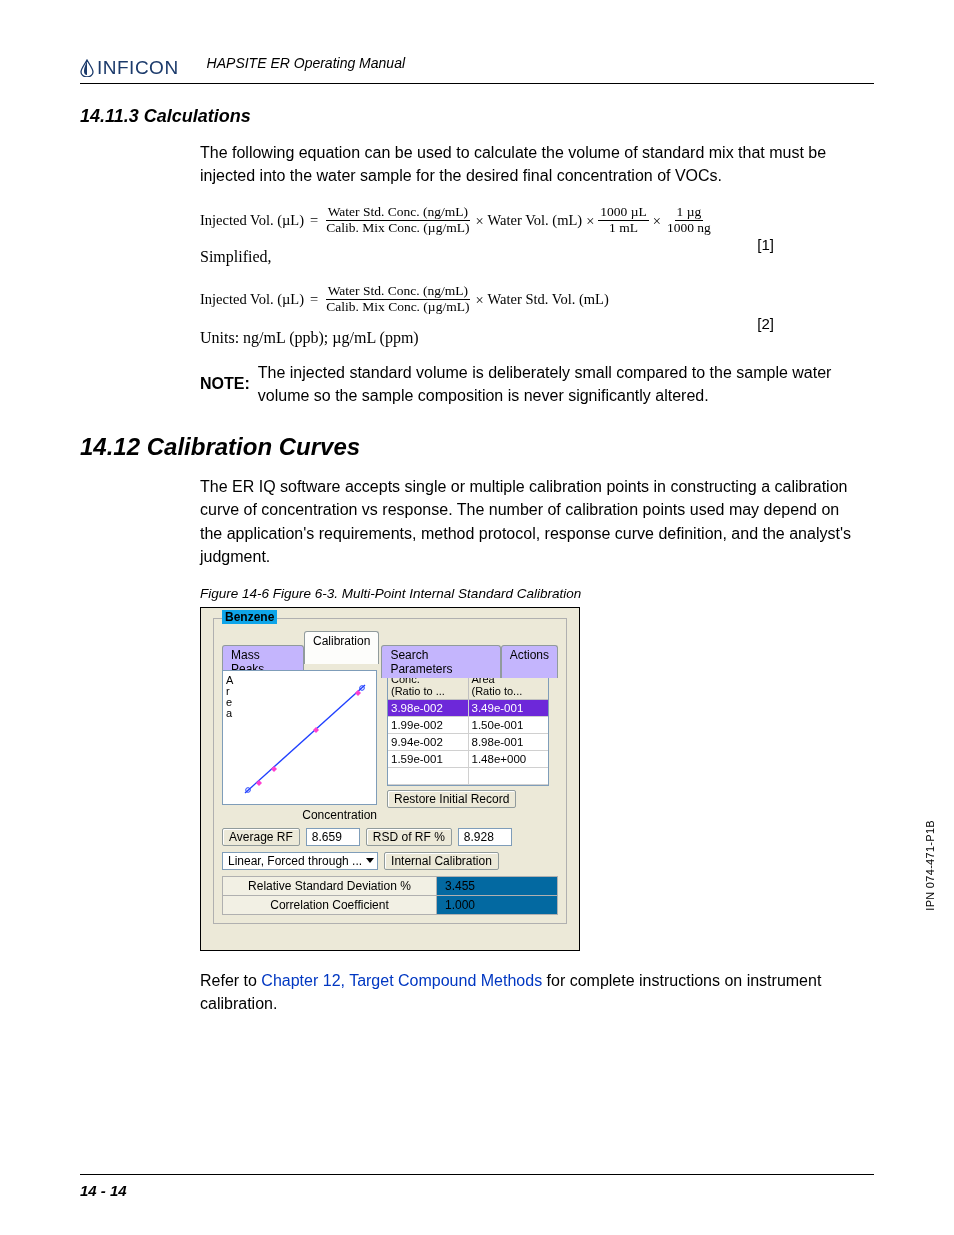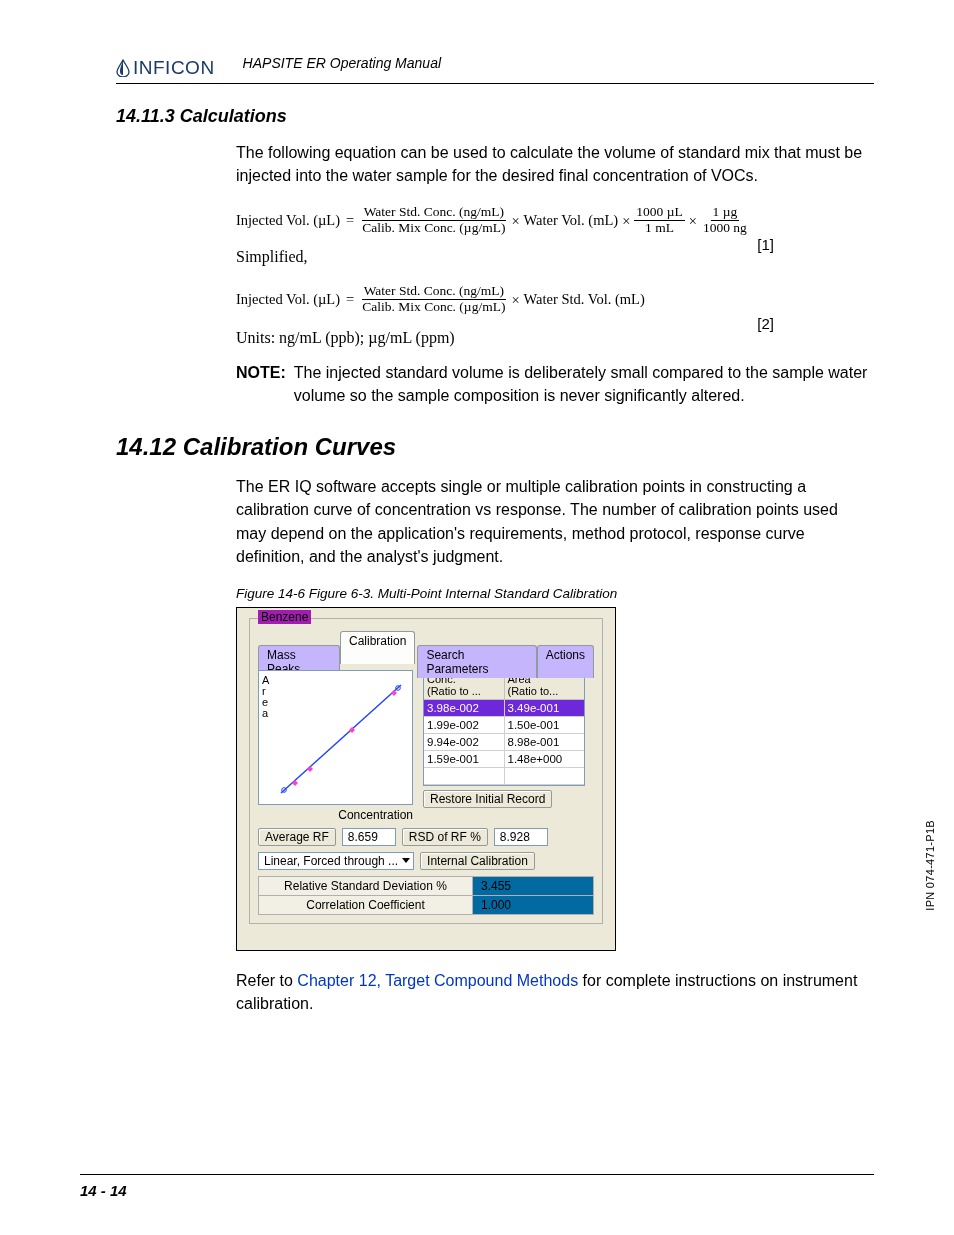--- a/index.html
+++ b/index.html
@@ -4,21 +4,21 @@
 <style>
   body {
     margin: 0;
     padding: 0;
     background: #fff;
     font-family: Arial, Helvetica, sans-serif;
     color: #000;
     width: 954px;
   }
   .page {
-    padding: 55px 80px 40px 116px;
+    padding: 55px 80px 40px 80px;
     position: relative;
     box-sizing: border-box;
     min-height: 1235px;
   }
   .header-row {
     display: flex;
     align-items: flex-end;
     border-bottom: 1px solid #000;
     padding-bottom: 4px;
     margin-bottom: 22px;
@@ -108,21 +108,21 @@
     margin-top: 14px;
   }
   .note-row {
     margin-left: 120px;
     margin-top: 14px;
     font-size: 16px;
     line-height: 1.45;
   }
   .note-label { font-weight: bold; }
   .note-body { margin-left: 56px; display: block; }
-  .note-flex { display: flex; }
+  .note-flex { display: flex; align-items: center; }
   .note-flex .note-body { margin-left: 8px; }
   .main-heading {
     font-style: italic;
     font-weight: bold;
     font-size: 24px;
     margin: 26px 0 14px 0;
   }
   .fig-caption {
     font-style: italic;
     font-size: 13.5px;
@@ -142,23 +142,24 @@
   }
   .fieldset {
     border: 1px solid #b0b0b0;
     padding: 8px 8px 8px 8px;
     position: relative;
   }
   .fs-legend {
     position: absolute;
     top: -9px;
     left: 8px;
-    background: #a21caf;
+    background: #0ea5e9;
     padding: 0 3px;
     font-size: 12px;
+    font-weight: bold;
   }
   .tabs-row {
     display: flex;
     margin-top: 4px;
     margin-bottom: 6px;
   }
   .tab {
     border: 1px solid #919b9c;
     border-bottom: none;
     background: #ece9d8;

